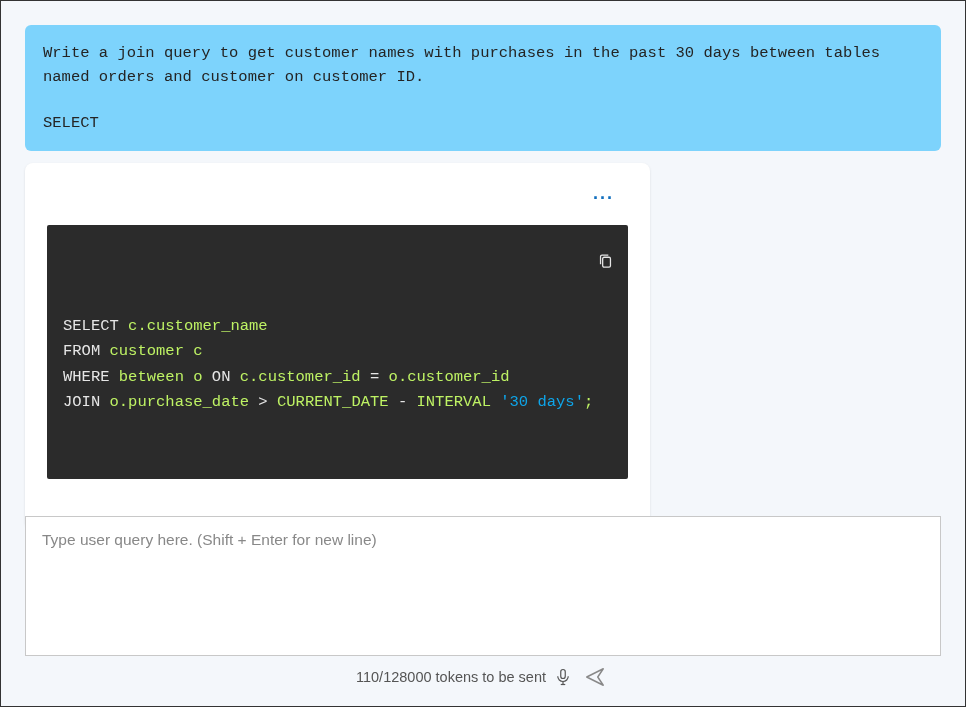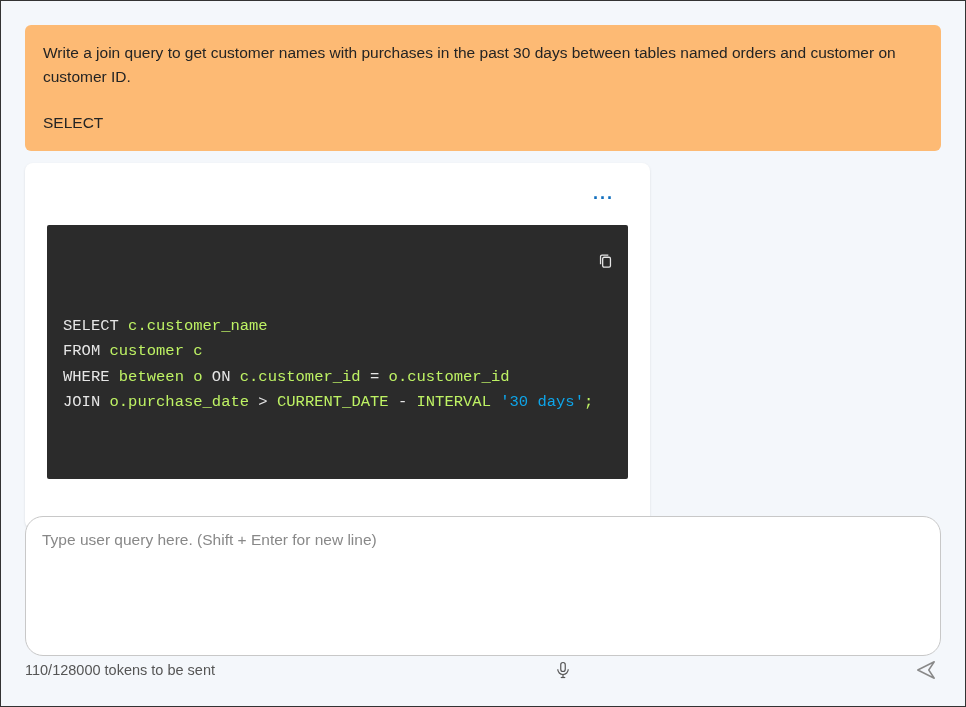--- a/index.html
+++ b/index.html
@@ -16,27 +16,28 @@
       overflow: hidden;
       position: relative;
     }
     .container {
       padding: 24px;
       height: 100%;
       display: flex;
       flex-direction: column;
     }
     .user-message {
-      background: #fdba74;
+      background: #7dd3fc;
       border-radius: 6px;
       padding: 16px 18px;
       margin-bottom: 12px;
       color: #242424;
       font-size: 15.5px;
       line-height: 1.55;
+      font-family: Liberation Mono, monospace;
     }
     .user-message .prompt-text {
       display: block;
       margin-bottom: 22px;
     }
     .user-message .prompt-suffix {
       display: block;
     }
     .assistant-card {
       background: #ffffff;
@@ -93,41 +94,41 @@
     .input-area {
       position: absolute;
       left: 24px;
       right: 24px;
       bottom: 46px;
     }
     .query-input {
       width: 100%;
       height: 140px;
       border: 1px solid #c8c8c8;
-      border-radius: 18px;
+      border-radius: 0;
       padding: 14px 16px;
       font-family: inherit;
       font-size: 15.5px;
       color: #333;
       resize: none;
       outline: none;
       background: #fff;
     }
     .query-input::placeholder {
       color: #888;
     }
     .footer-row {
       position: absolute;
       left: 24px;
       right: 24px;
-      bottom: 21px;
+      bottom: 14px;
       display: flex;
-      justify-content: space-between;
+      justify-content: center;
       align-items: center;
-      gap: 28px;
+      gap: 4px;
       font-size: 14.5px;
       color: #555;
     }
     .mic-button, .send-button {
       background: transparent;
       border: none;
       cursor: pointer;
       padding: 4px;
       display: flex;
       align-items: center;

